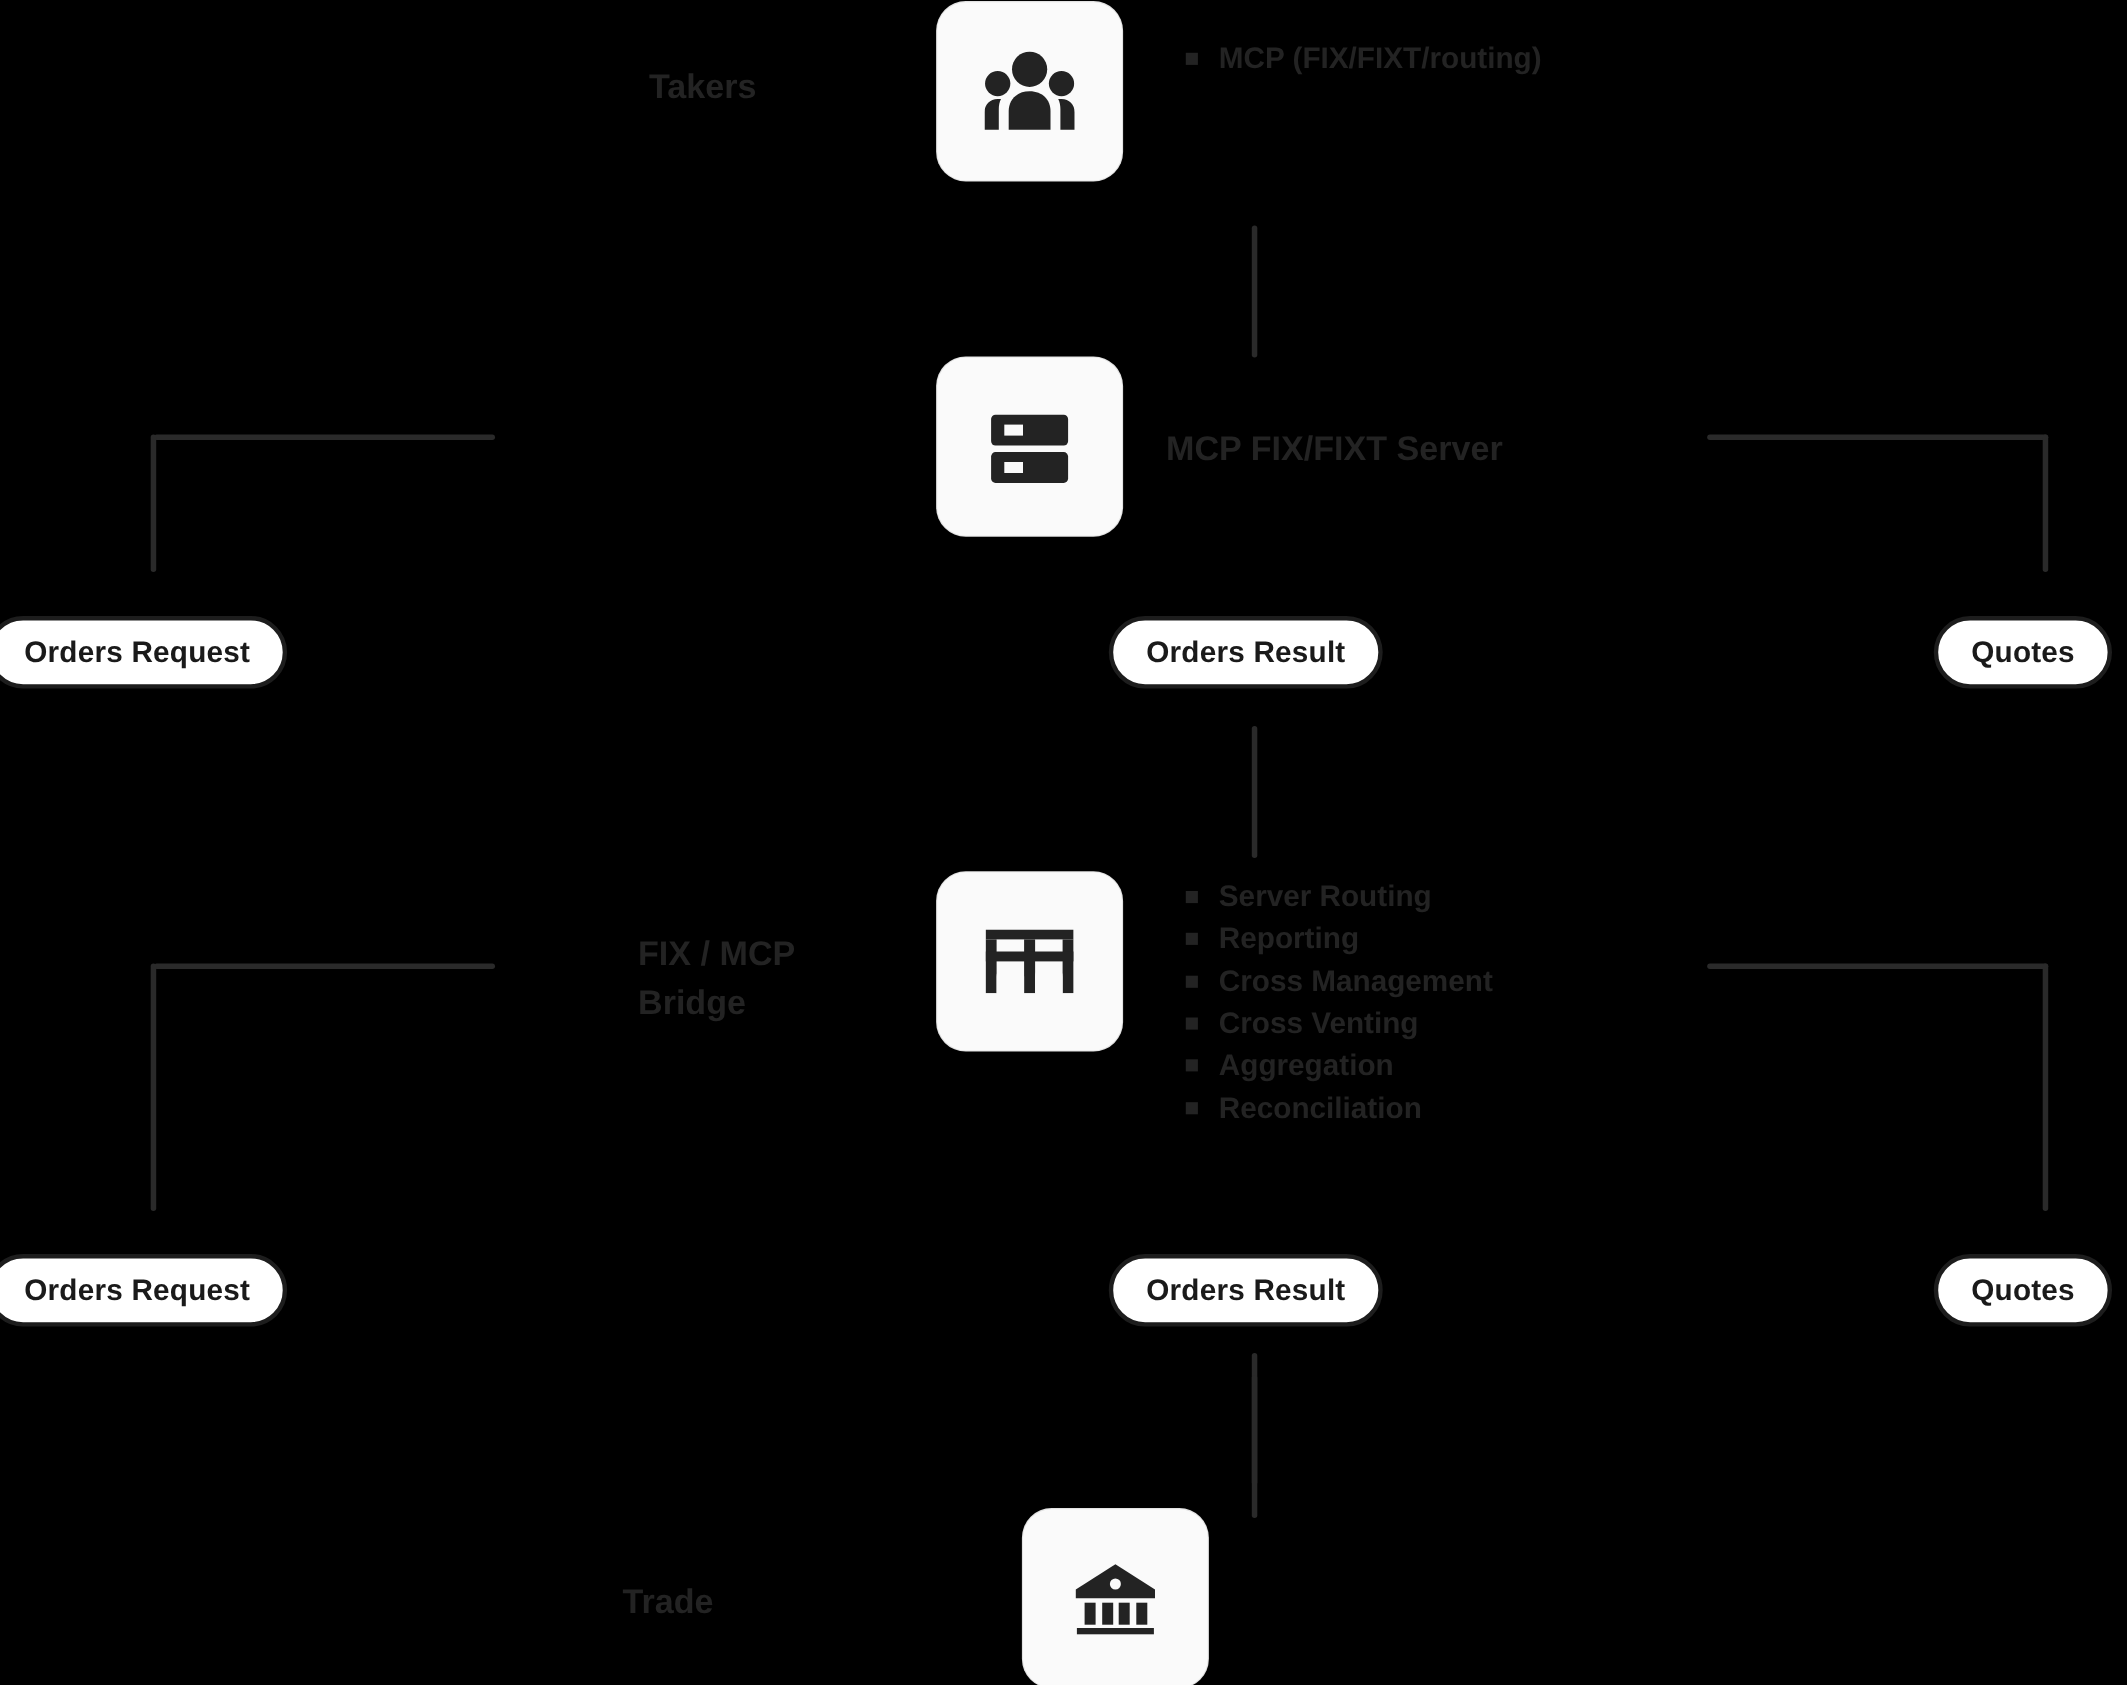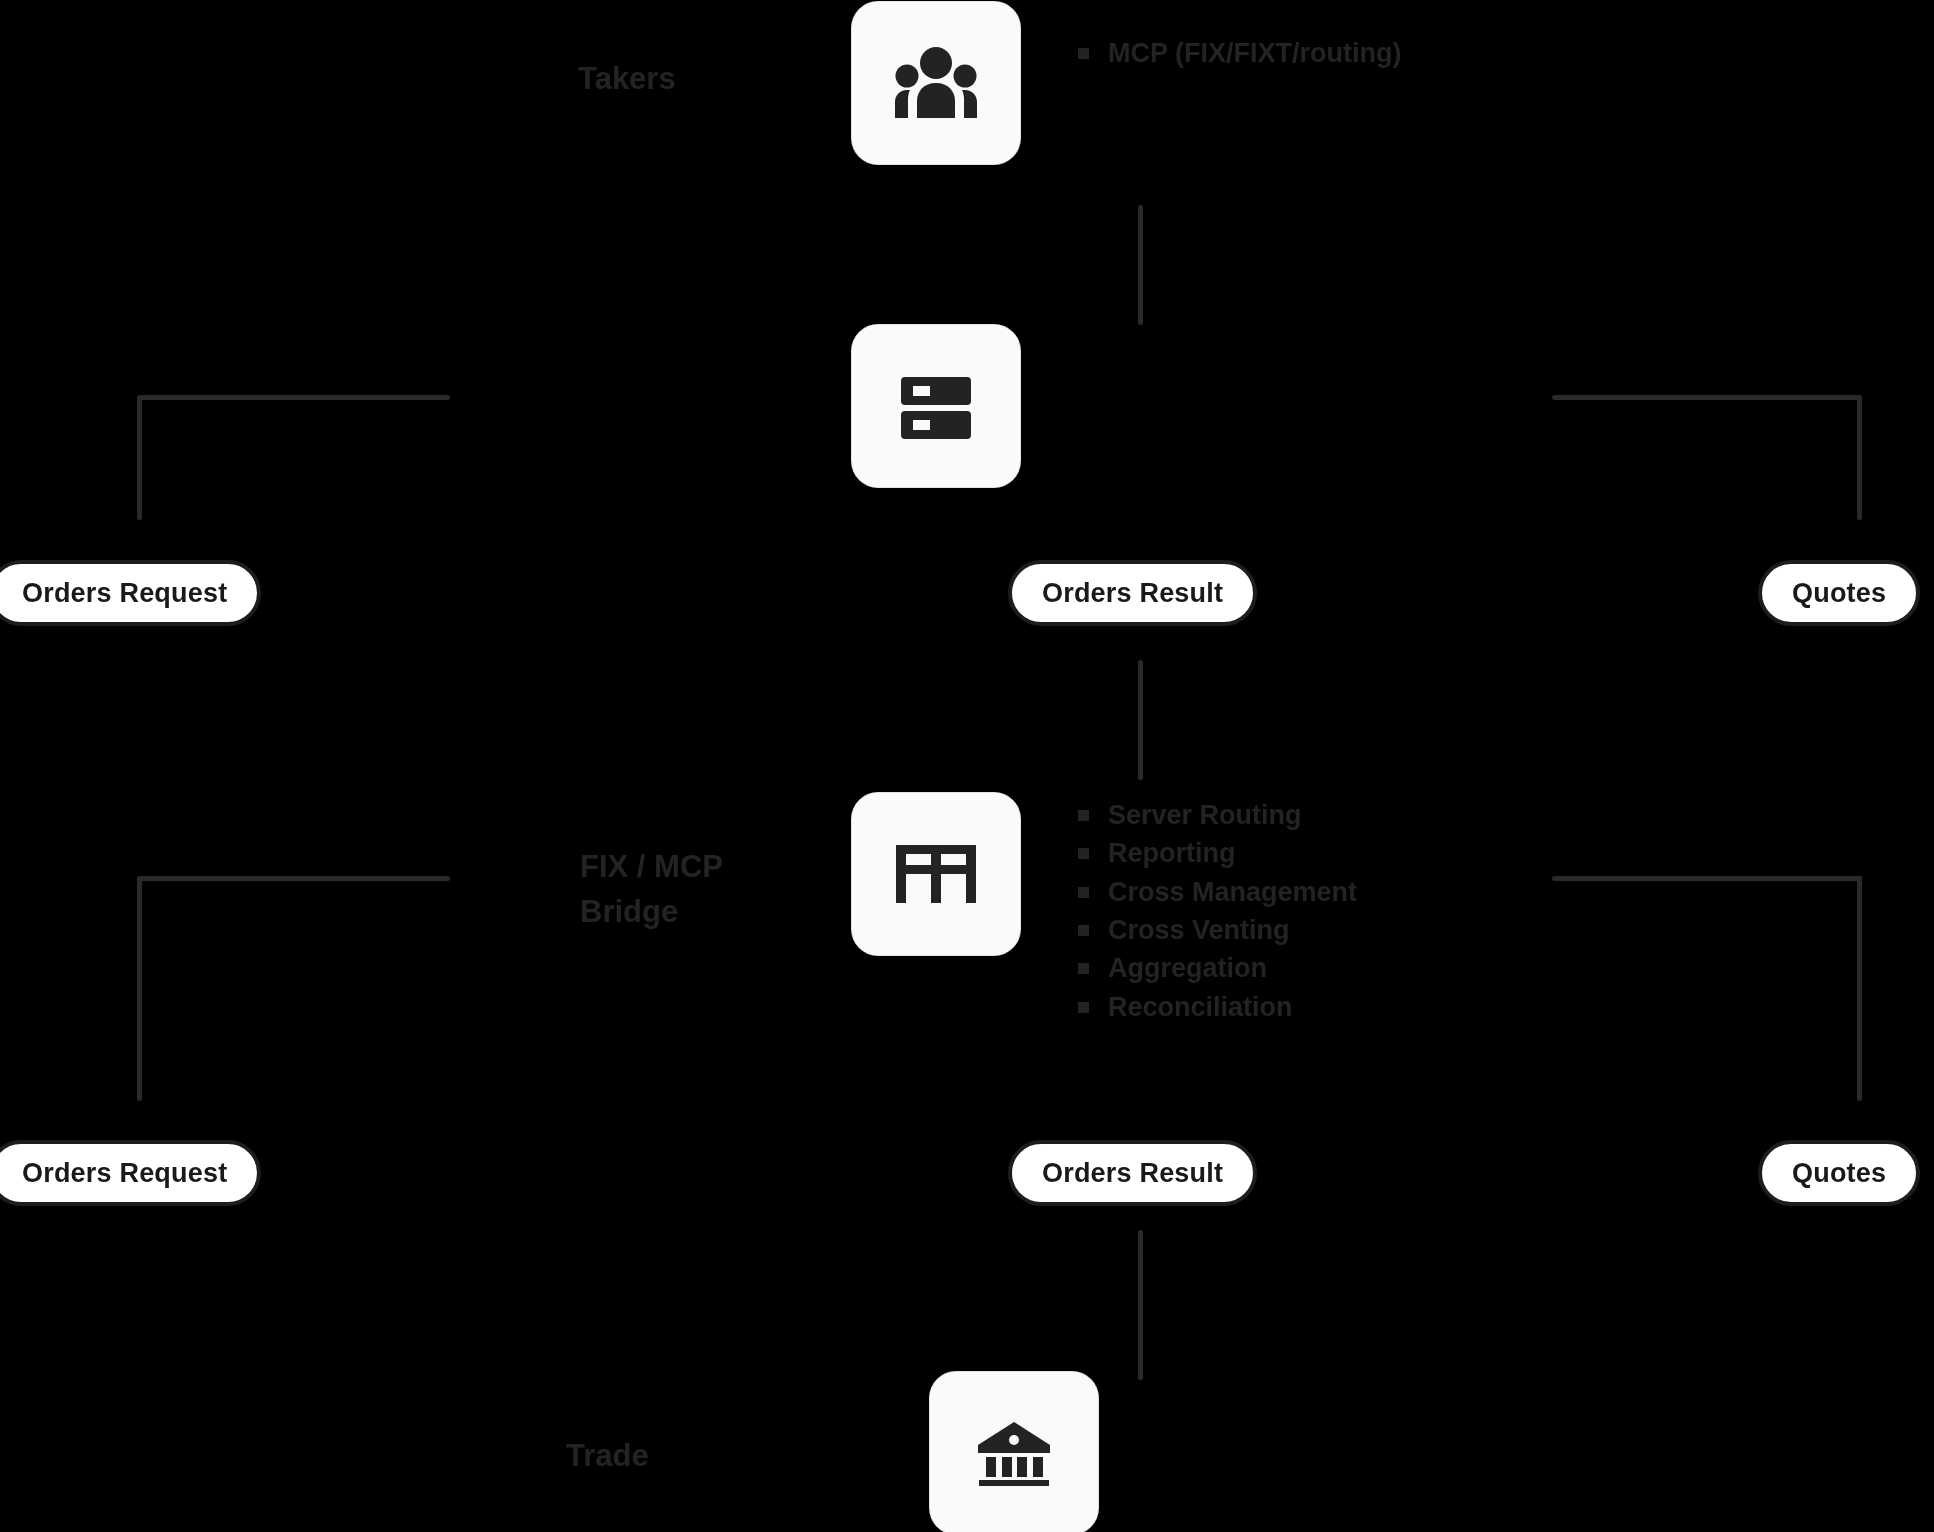--- a/index.html
+++ b/index.html
@@ -114,35 +114,36 @@
       <svg width="82" height="74" viewBox="0 0 82 74" aria-hidden="true">
         <circle cx="41" cy="17" r="16" fill="#232323"></circle>
         <circle cx="12" cy="30" r="11.5" fill="#232323"></circle>
         <circle cx="70" cy="30" r="11.5" fill="#232323"></circle>
         <path d="M41 37c-12 0-19 8-19 18v17h38V55c0-10-7-18-19-18z" fill="#232323"></path>
         <path d="M12 44C5 44 0 49 0 56v16h13V53c0-3 .6-6.3 2-9z" fill="#232323"></path>
         <path d="M70 44c7 0 12 5 12 12v16H69V53c0-3-.6-6.3-2-9z" fill="#232323"></path>
       </svg>
     </span>
   </div>
-  <div class="cap" style="left:578px; top:57px;">Takers</div>
+  <div class="cap" style="left:590px; top:57px;">Takers</div>
   <ul class="bullets" style="left:1078px; top:34px;">
     <li>MCP (FIX/FIXT/routing)</li>
   </ul>
 
   <div class="node" style="left:852px; top:325px;">
     <span>
       <svg width="74" height="74" viewBox="0 0 74 74" aria-hidden="true">
         <rect x="2" y="8" width="70" height="28" rx="4" fill="#232323"></rect>
         <rect x="2" y="42" width="70" height="28" rx="4" fill="#232323"></rect>
         <rect x="14" y="17" width="17" height="10" fill="#fafafa"></rect>
         <rect x="14" y="51" width="17" height="10" fill="#fafafa"></rect>
       </svg>
     </span>
   </div>
+  <div class="cap" style="left:1060px; top:386px;">MCP FIX/FIXT Server</div>
 
   <div class="pill" style="left:-12px; top:560px;">Orders Request</div>
   <div class="pill" style="left:1008px; top:560px;">Orders Result</div>
   <div class="pill" style="left:1758px; top:560px;">Quotes</div>
 
   <div class="node" style="left:852px; top:793px;">
     <span>
       <svg width="80" height="58" viewBox="0 0 80 58" aria-hidden="true">
         <rect x="0" y="0" width="80" height="9" fill="#232323"></rect>
         <rect x="0" y="9" width="10" height="49" fill="#232323"></rect>

